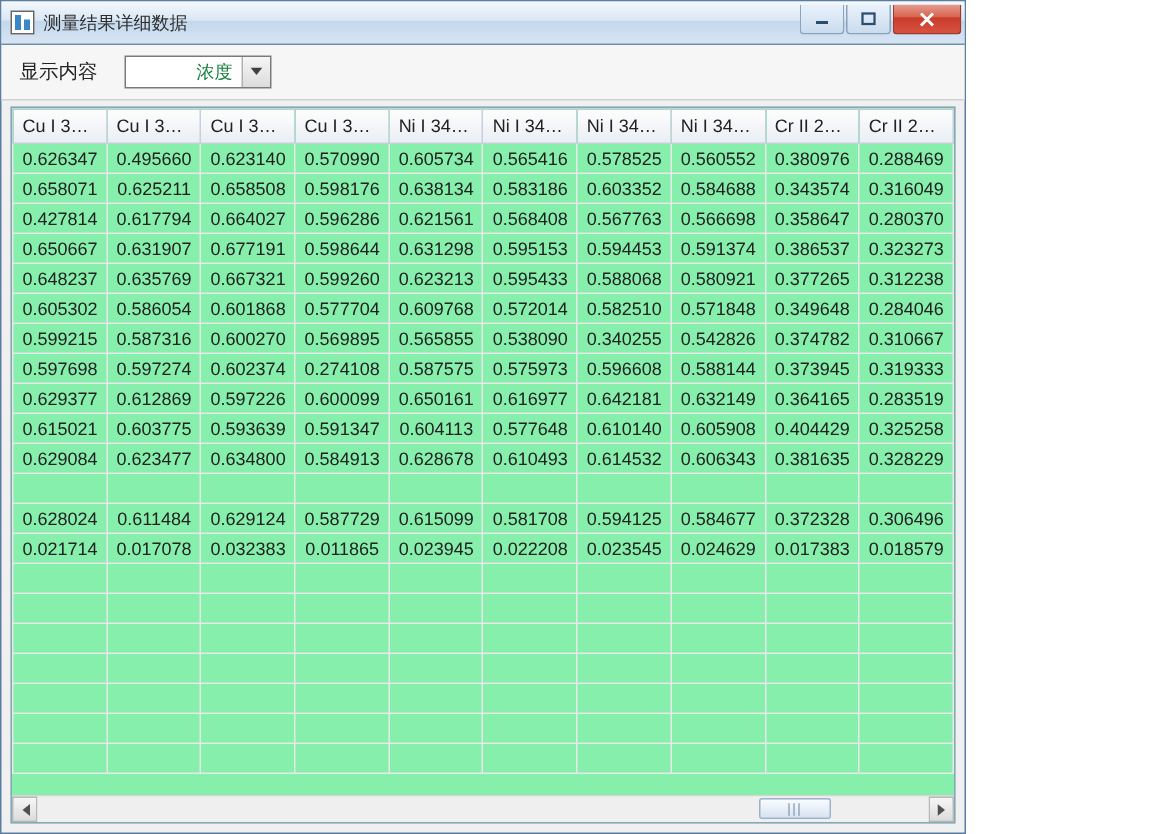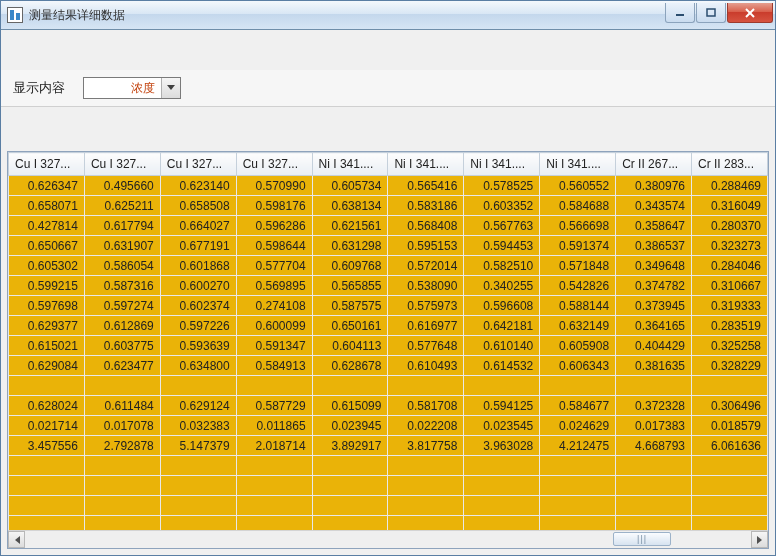--- a/index.html
+++ b/index.html
@@ -6,28 +6,27 @@
     margin: 0;
     padding: 0;
     width: 776px;
     height: 556px;
     font-family: "Microsoft YaHei", "SimSun", Tahoma, sans-serif;
     font-size: 12px;
     background: #fff;
     overflow: hidden;
   }
   .window {
-    width: 776px;
+    width: 644px;
     height: 556px;
     border: 1px solid #5a7ea3;
     box-sizing: border-box;
     display: flex;
     flex-direction: column;
     background: #f0f0f0;
-    gap: 40px;
   }
   
   .titlebar {
     height: 28px;
     background: linear-gradient(to bottom, #f4f8fc 0%, #d9e7f5 45%, #c3d7ec 46%, #d6e5f4 100%);
     border-bottom: 1px solid #6f8ea9;
     display: flex;
     align-items: center;
     padding: 0 2px 0 6px;
   }
@@ -102,37 +101,37 @@
     border: 1px solid #7a7a7a;
     background: #fff;
     box-sizing: border-box;
     display: flex;
     align-items: center;
   }
   .combo .combo-text {
     flex: 1;
     padding: 0 6px;
     font-size: 12px;
-    color: #c2410c;
+    color: #15803d;
   }
   .combo .combo-btn {
     width: 18px;
     height: 20px;
     border-left: 1px solid #b0b0b0;
     display: flex;
     align-items: center;
     justify-content: center;
     background: linear-gradient(to bottom, #f6f6f6, #dcdcdc);
   }
   
   .gridwrap {
     flex: 1;
     margin: 4px 6px 6px 6px;
     border: 1px solid #8ea3bc;
-    background: #eab308;
+    background: #86efac;
     display: flex;
     flex-direction: column;
     overflow: hidden;
   }
   .gridbody {
     flex: 1;
     overflow: hidden;
   }
   table {
     border-collapse: collapse;
@@ -299,20 +298,32 @@
               <td>0.677191</td>
               <td>0.598644</td>
               <td>0.631298</td>
               <td>0.595153</td>
               <td>0.594453</td>
               <td>0.591374</td>
               <td>0.386537</td>
               <td>0.323273</td>
             </tr>
             <tr>
+              <td>0.648237</td>
+              <td>0.635769</td>
+              <td>0.667321</td>
+              <td>0.599260</td>
+              <td>0.623213</td>
+              <td>0.595433</td>
+              <td>0.588068</td>
+              <td>0.580921</td>
+              <td>0.377265</td>
+              <td>0.312238</td>
+            </tr>
+            <tr>
               <td>0.605302</td>
               <td>0.586054</td>
               <td>0.601868</td>
               <td>0.577704</td>
               <td>0.609768</td>
               <td>0.572014</td>
               <td>0.582510</td>
               <td>0.571848</td>
               <td>0.349648</td>
               <td>0.284046</td>
@@ -405,32 +416,20 @@
               <td>0.021714</td>
               <td>0.017078</td>
               <td>0.032383</td>
               <td>0.011865</td>
               <td>0.023945</td>
               <td>0.022208</td>
               <td>0.023545</td>
               <td>0.024629</td>
               <td>0.017383</td>
               <td>0.018579</td>
-            </tr>
-            <tr>
-              <td>3.457556</td>
-              <td>2.792878</td>
-              <td>5.147379</td>
-              <td>2.018714</td>
-              <td>3.892917</td>
-              <td>3.817758</td>
-              <td>3.963028</td>
-              <td>4.212475</td>
-              <td>4.668793</td>
-              <td>6.061636</td>
             </tr>
             <tr class="blank">
               <td></td>
               <td></td>
               <td></td>
               <td></td>
               <td></td>
               <td></td>
               <td></td>
               <td></td>

